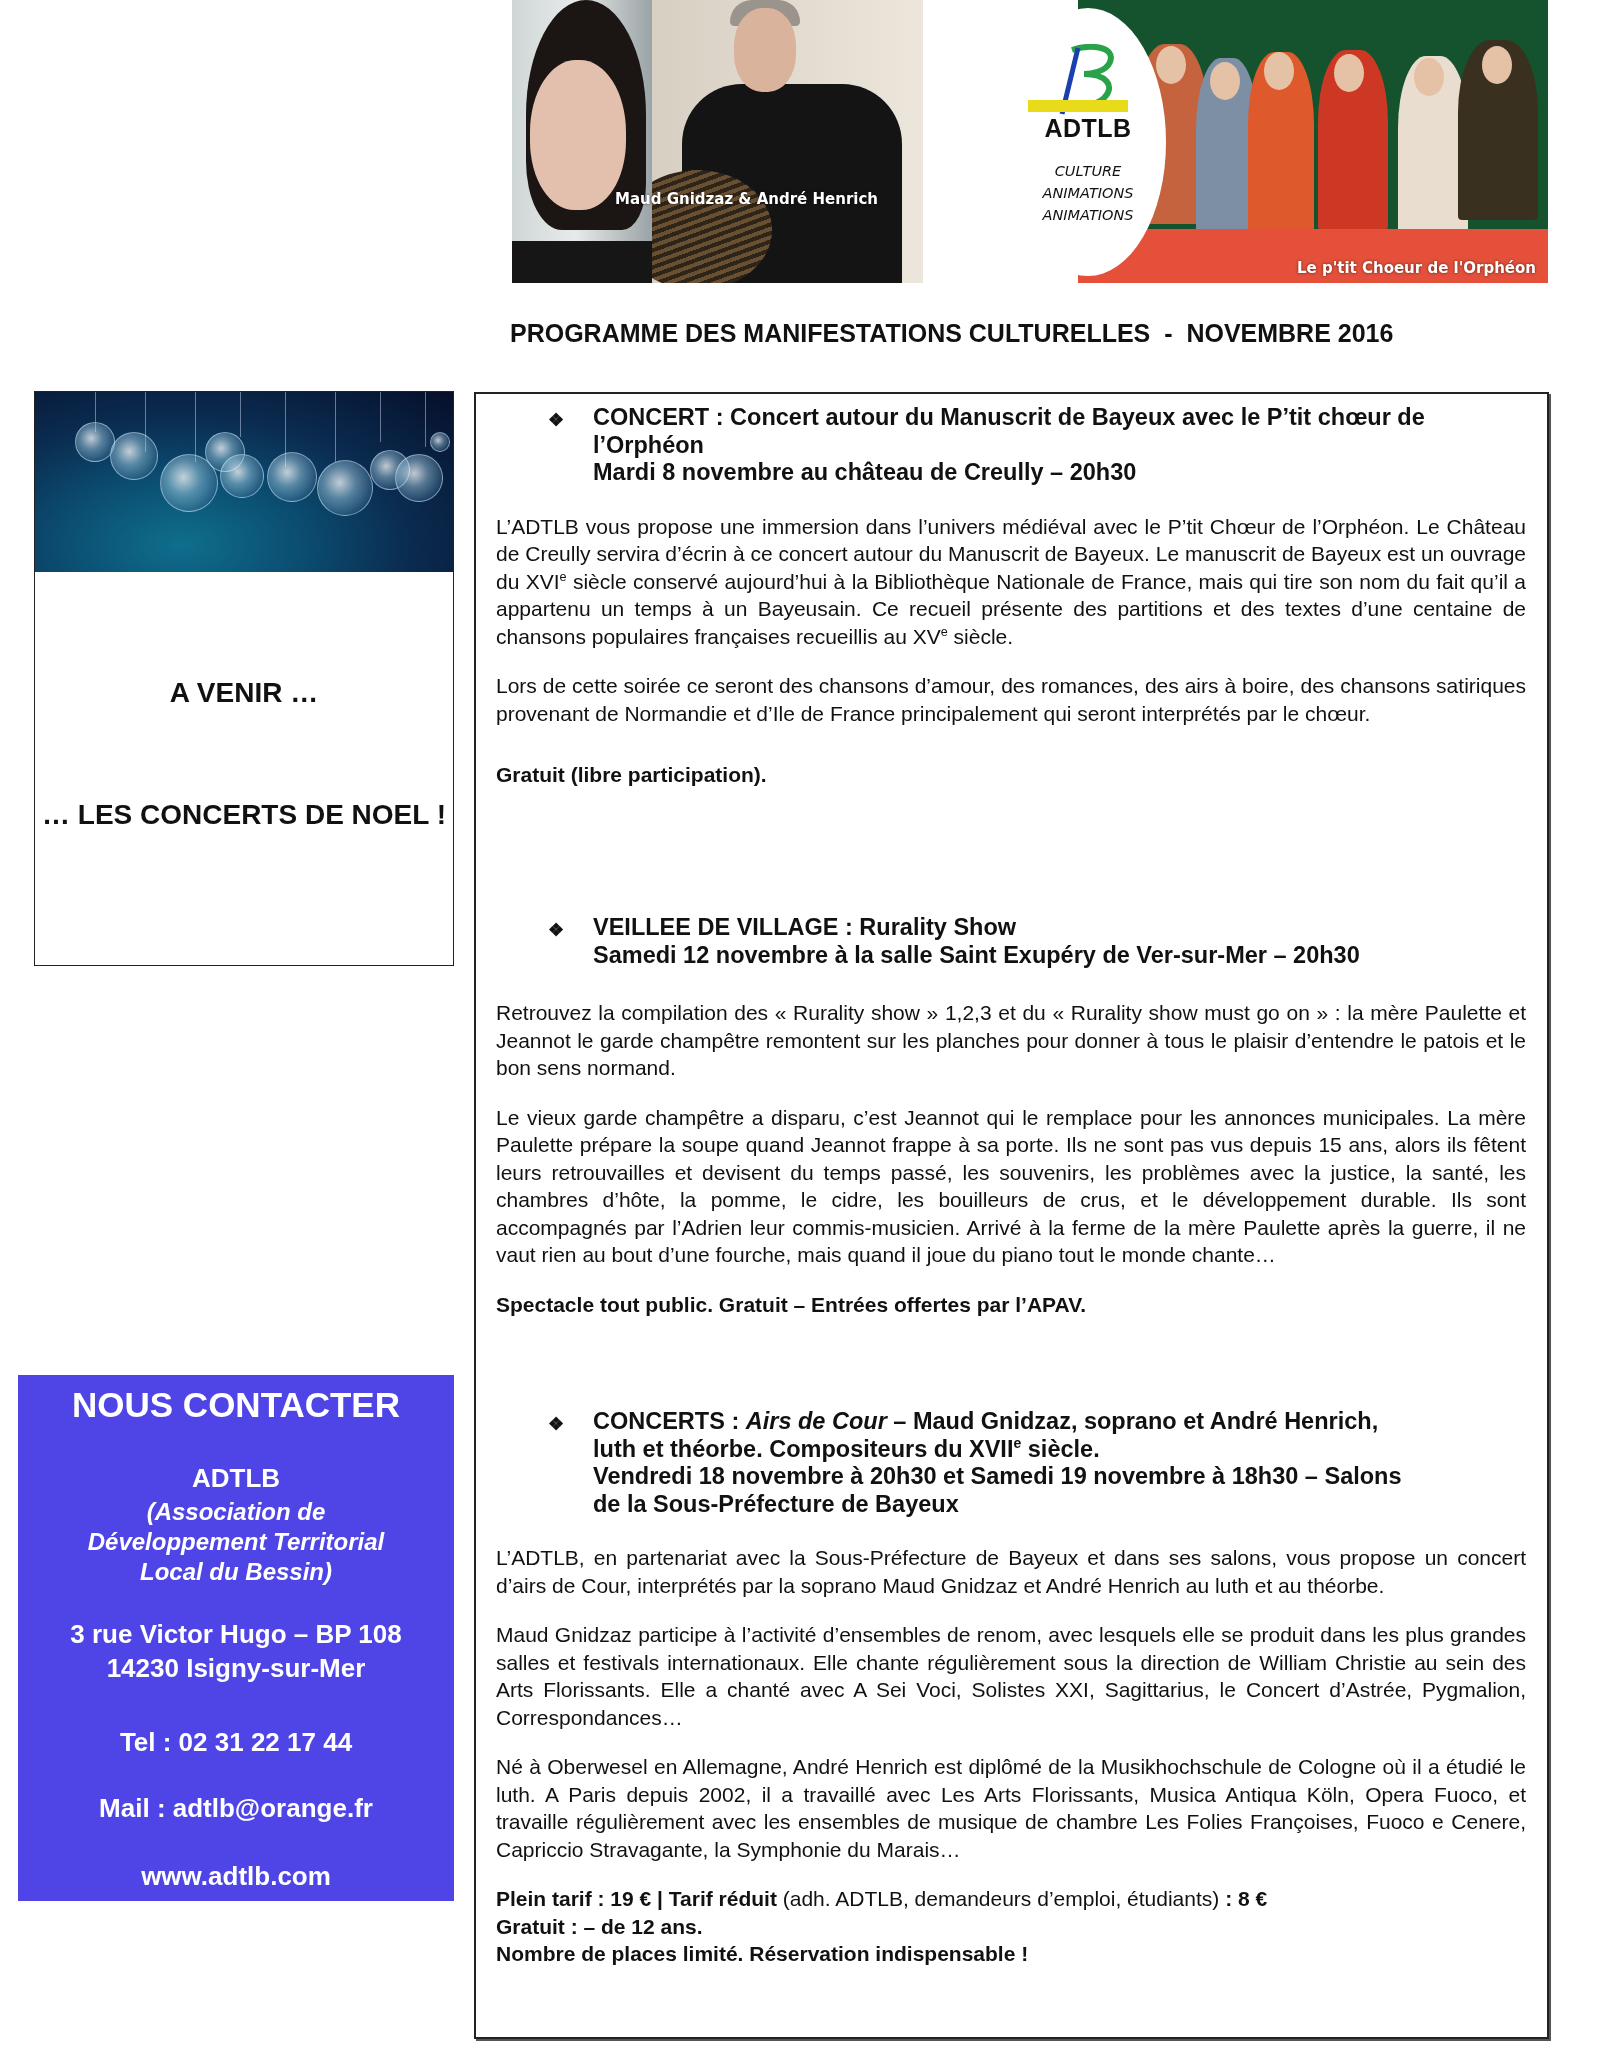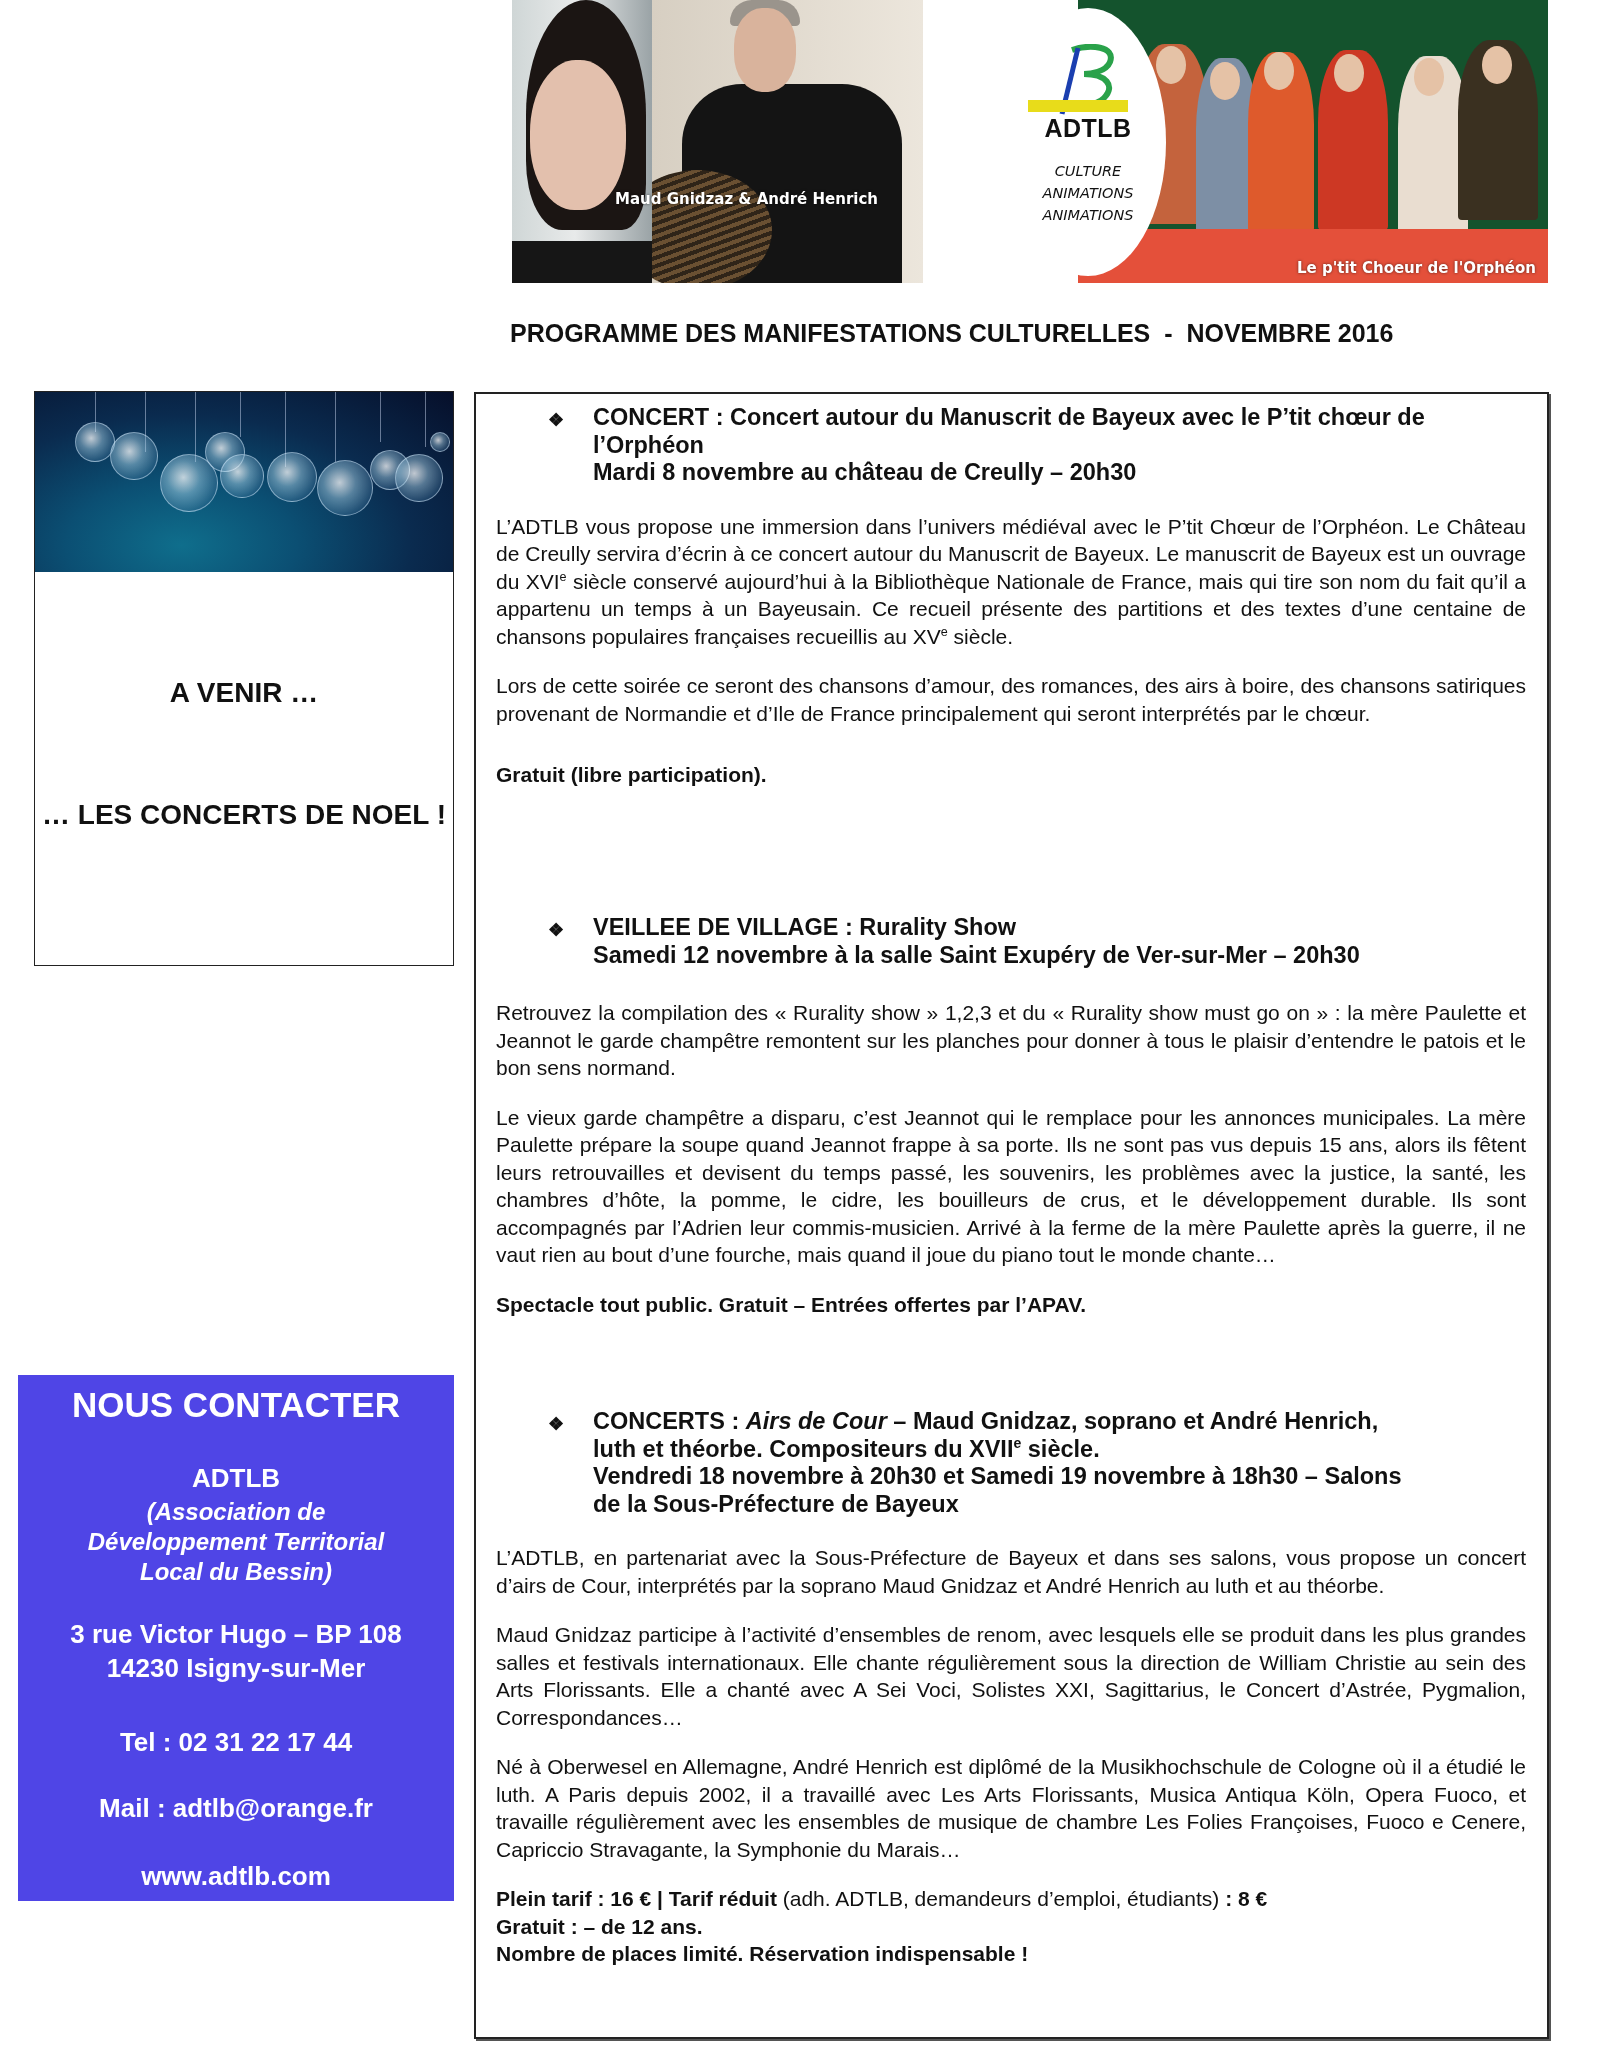--- a/index.html
+++ b/index.html
@@ -235,18 +235,18 @@
       <span class="bullet">❖</span>
       <div><span>CONCERTS : </span><em>Airs de Cour</em><span> – Maud Gnidzaz, soprano et André Henrich,</span></div>
       <div><span>luth et théorbe. Compositeurs du XVII</span><sup>e</sup><span> siècle.</span></div>
       <div>Vendredi 18 novembre à 20h30 et Samedi 19 novembre à 18h30 – Salons</div>
       <div>de la Sous-Préfecture de Bayeux</div>
     </div>
     <p class="para first">L’ADTLB, en partenariat avec la Sous-Préfecture de Bayeux et dans ses salons, vous propose un concert d’airs de Cour, interprétés par la soprano Maud Gnidzaz et André Henrich au luth et au théorbe.</p>
     <p class="para">Maud Gnidzaz participe à l’activité d’ensembles de renom, avec lesquels elle se produit dans les plus grandes salles et festivals internationaux. Elle chante régulièrement sous la direction de William Christie au sein des Arts Florissants. Elle a chanté avec A Sei Voci, Solistes XXI, Sagittarius, le Concert d’Astrée, Pygmalion, Correspondances…</p>
     <p class="para">Né à Oberwesel en Allemagne, André Henrich est diplômé de la Musikhochschule de Cologne où il a étudié le luth. A Paris depuis 2002, il a travaillé avec Les Arts Florissants, Musica Antiqua Köln, Opera Fuoco, et travaille régulièrement avec les ensembles de musique de chambre Les Folies Françoises, Fuoco e Cenere, Capriccio Stravagante, la Symphonie du Marais…</p>
     <div class="para" style="text-align:left;">
-      <div><span class="b">Plein tarif : 16 € | Tarif réduit</span><span> (adh. ADTLB, demandeurs d’emploi, étudiants) </span><span class="b">: 8 €</span></div>
+      <div><span class="b">Plein tarif : 19 € | Tarif réduit</span><span> (adh. ADTLB, demandeurs d’emploi, étudiants) </span><span class="b">: 8 €</span></div>
       <div class="b">Gratuit : – de 12 ans.</div>
       <div class="b">Nombre de places limité. Réservation indispensable !</div>
     </div>
   </div>
 </div>
 
 </body></html>

